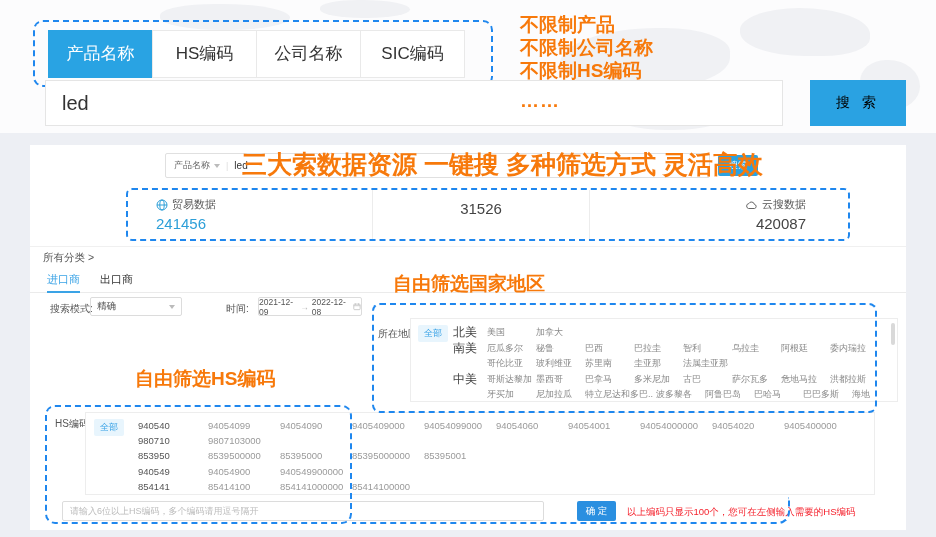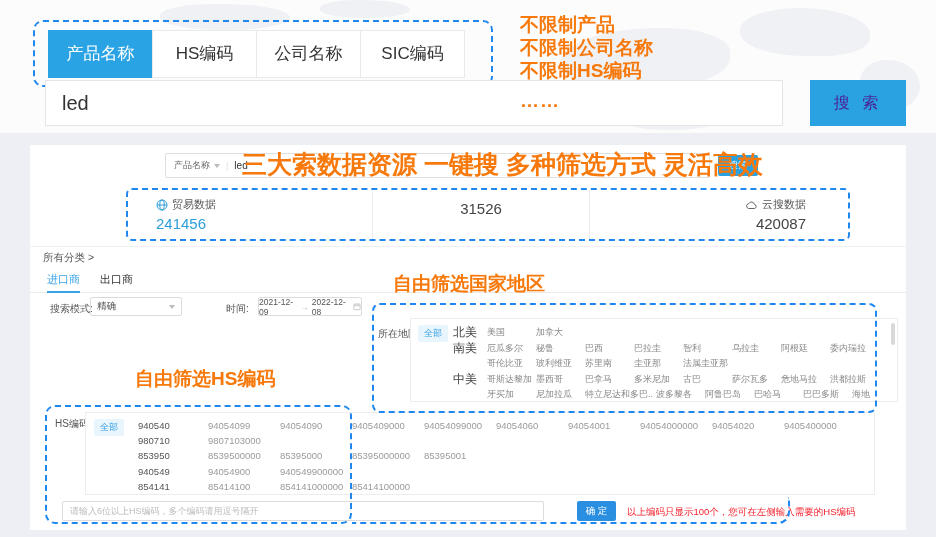--- a/index.html
+++ b/index.html
@@ -12,21 +12,21 @@
   .hero-dashed { position:absolute; left:33px; top:20px; width:460px; height:67px;
                  border:2px dashed #1f87ee; border-radius:10px; z-index:1; }
   .hero-tabs { position:absolute; left:48px; top:30px; display:flex; z-index:2; }
   .hero-tab { width:105px; height:48px; line-height:46px; text-align:center; font-size:17px;
               color:#333; background:#fff; border:1px solid #e9e9e9; margin-left:-1px; cursor:pointer; }
   .hero-tab.active { background:#29a3e3; border-color:#29a3e3; color:#fff; margin-left:0; }
   .hero-input { position:absolute; left:45px; top:80px; width:738px; height:46px; background:#fff;
                 border:1px solid #e5e5e5; font-size:20px; color:#333; padding-left:16px; z-index:2;
                 font-family:"Liberation Sans","DejaVu Sans",sans-serif; outline:none; }
   .hero-search { position:absolute; left:810px; top:80px; width:96px; height:46px; background:#2aa2e2;
-                 color:#4c1d95; font-size:16px; border:none; letter-spacing:4px; cursor:pointer; z-index:2; }
+                 color:#000000; font-size:14px; border:none; letter-spacing:4px; cursor:pointer; z-index:2; }
   .hero-notes { position:absolute; left:520px; top:13px; z-index:5; color:#f7790b; font-weight:bold;
                 font-size:19px; line-height:23px; }
   .hero-notes .dots { margin-top:7px; letter-spacing:1px; }
 
   
   .card { position:absolute; left:30px; top:145px; width:876px; height:385px; background:#fff; }
 
   .mini-search { position:absolute; left:135px; top:8px; width:545px; height:25px; background:#fff;
                  border:1px solid #e0e0e0; border-radius:2px; display:flex; align-items:center;
                  font-size:9px; color:#666; padding-left:8px; z-index:2; }

